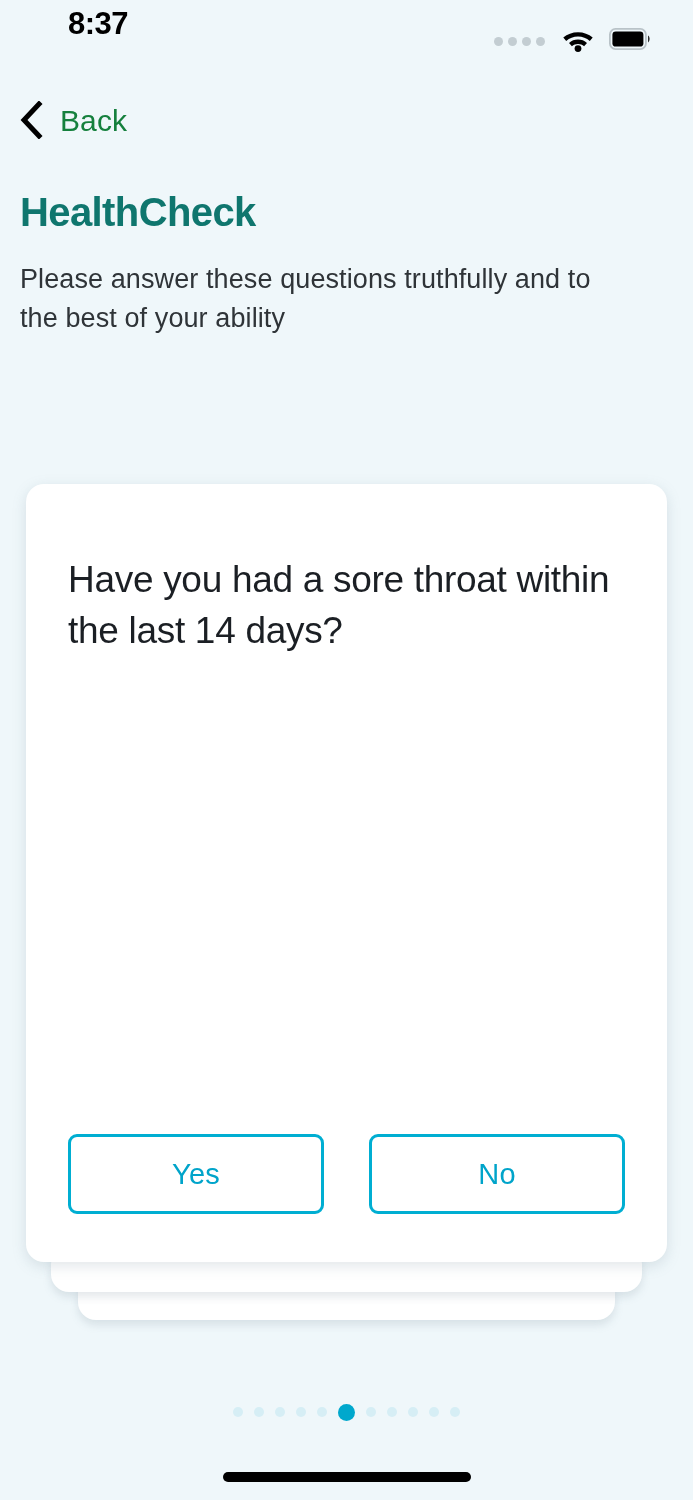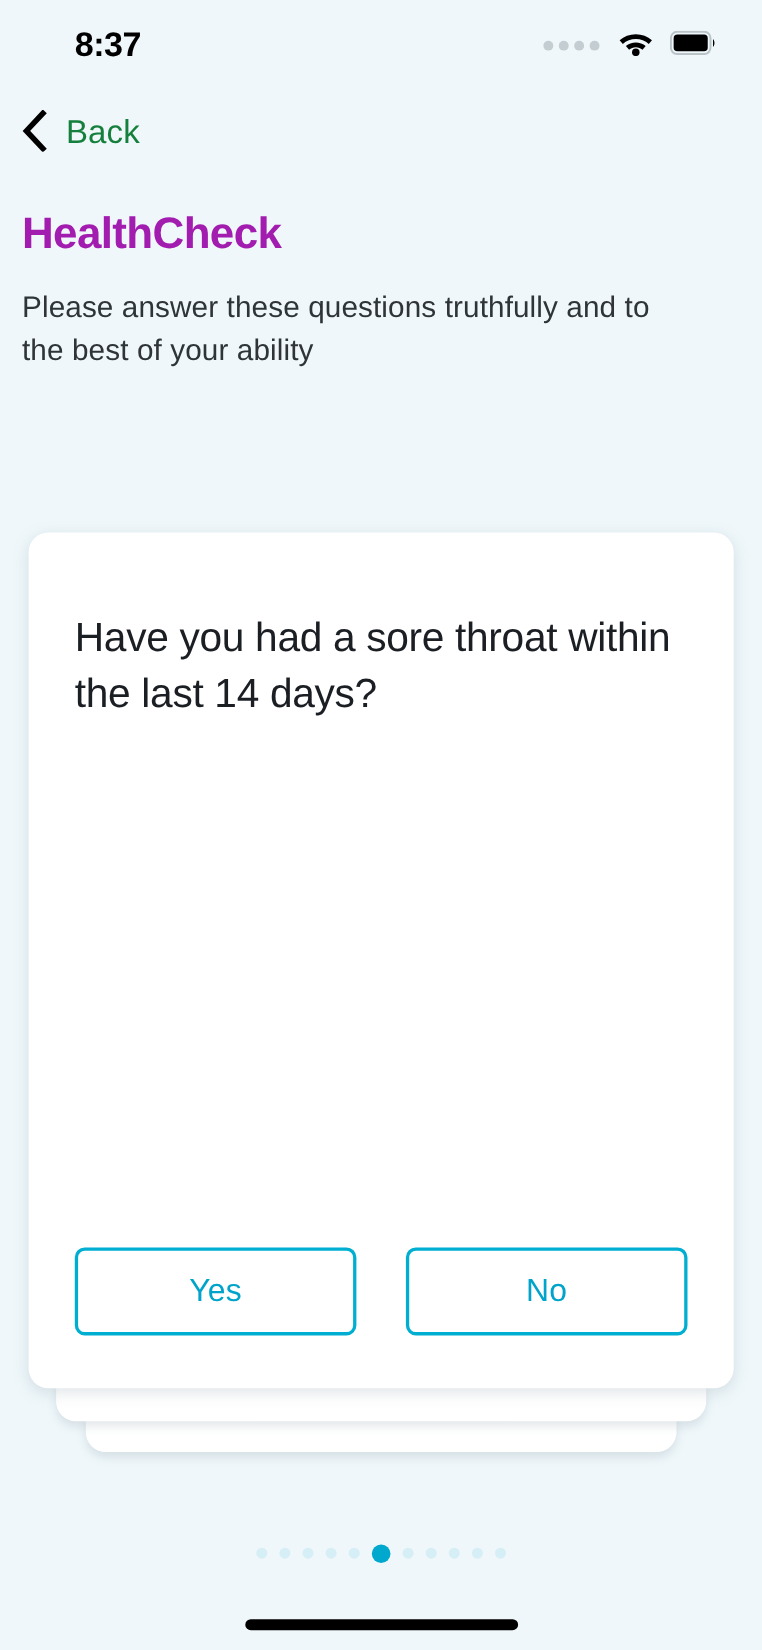--- a/index.html
+++ b/index.html
@@ -18,21 +18,20 @@
     position: relative;
   }
 
   
   .status-bar {
     position: absolute;
     top: 0; left: 0;
     width: 693px;
     height: 76px;
     display: flex;
-    align-items: center;
     justify-content: space-between;
     padding: 0 42px 0 0;
   }
 
   .status-time {
     font-size: 31px;
     font-weight: bold;
     color: #000;
     letter-spacing: -0.5px;
     margin-left: 68px;
@@ -81,21 +80,21 @@
     letter-spacing: 0.1px;
   }
 
   
   .page-title {
     position: absolute;
     top: 190px;
     left: 20px;
     font-size: 40px;
     font-weight: bold;
-    color: #a21caf;
+    color: #0f766e;
     letter-spacing: -0.6px;
   }
 
   .page-subtitle {
     position: absolute;
     top: 260px;
     left: 20px;
     width: 610px;
     font-size: 27px;
     line-height: 39px;

